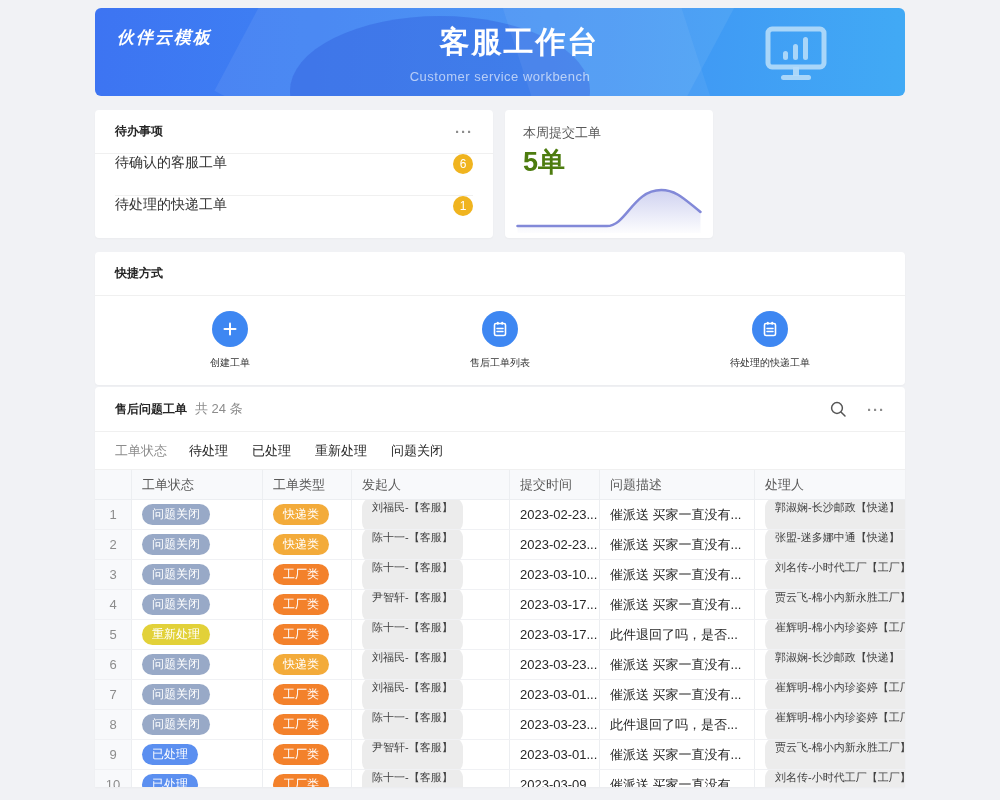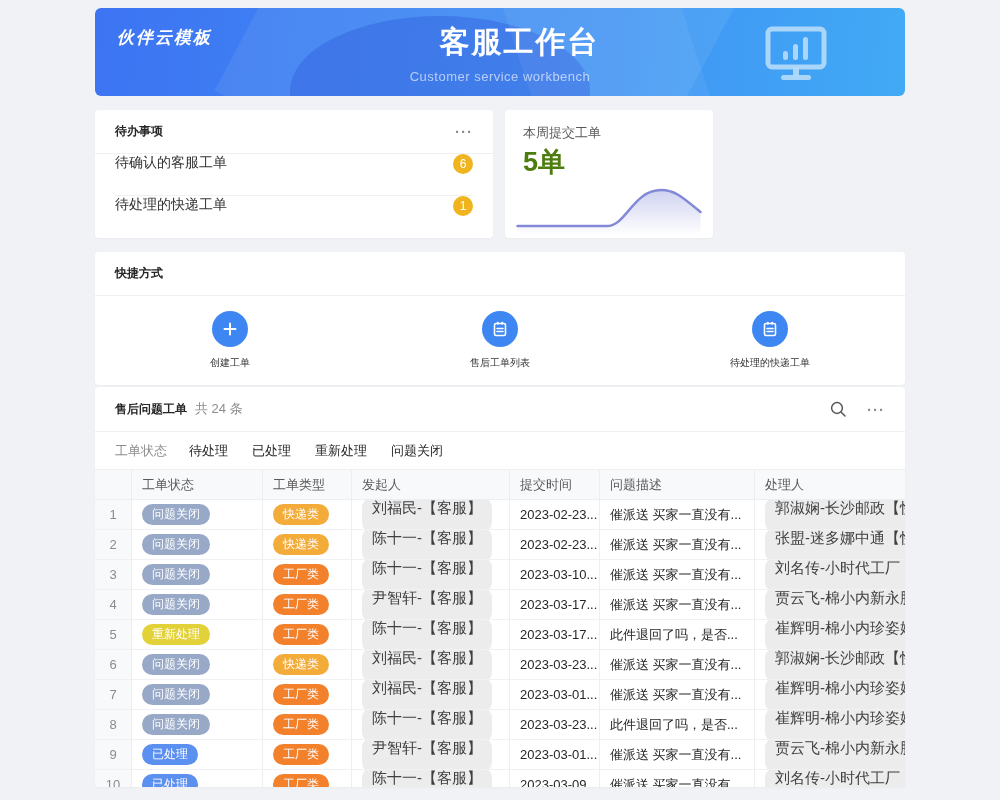--- a/index.html
+++ b/index.html
@@ -68,21 +68,21 @@
   .c-no { width:37px; justify-content:center; padding-left:0; background:#f8f9fb; color:#8c8c8c; }
   .c-status { width:131px; }
   .c-type { width:89px; }
   .c-creator { width:158px; }
   .c-time { width:90px; }
   .c-desc { width:155px; }
   .c-handler { flex:1; border-right:none; }
   .pill { display:inline-block; padding:0 10px; height:21px; line-height:21px; border-radius:11px;
     font-size:12px; color:#fff; white-space:nowrap; }
   .tag { display:inline-block; padding:0 10px; height:36px; line-height:21px; border-radius:11px;
-    font-size:15px; color:#404040; background:#ececec; white-space:nowrap; }
+    font-size:11px; color:#404040; background:#ececec; white-space:nowrap; }
 </style>
 </head>
 <body>
 
 <div class="page">
 
   <div class="banner">
     <div class="deco-blob"></div>
     <div class="deco-tri"></div>
     <div class="logo">伙伴云模板</div>

